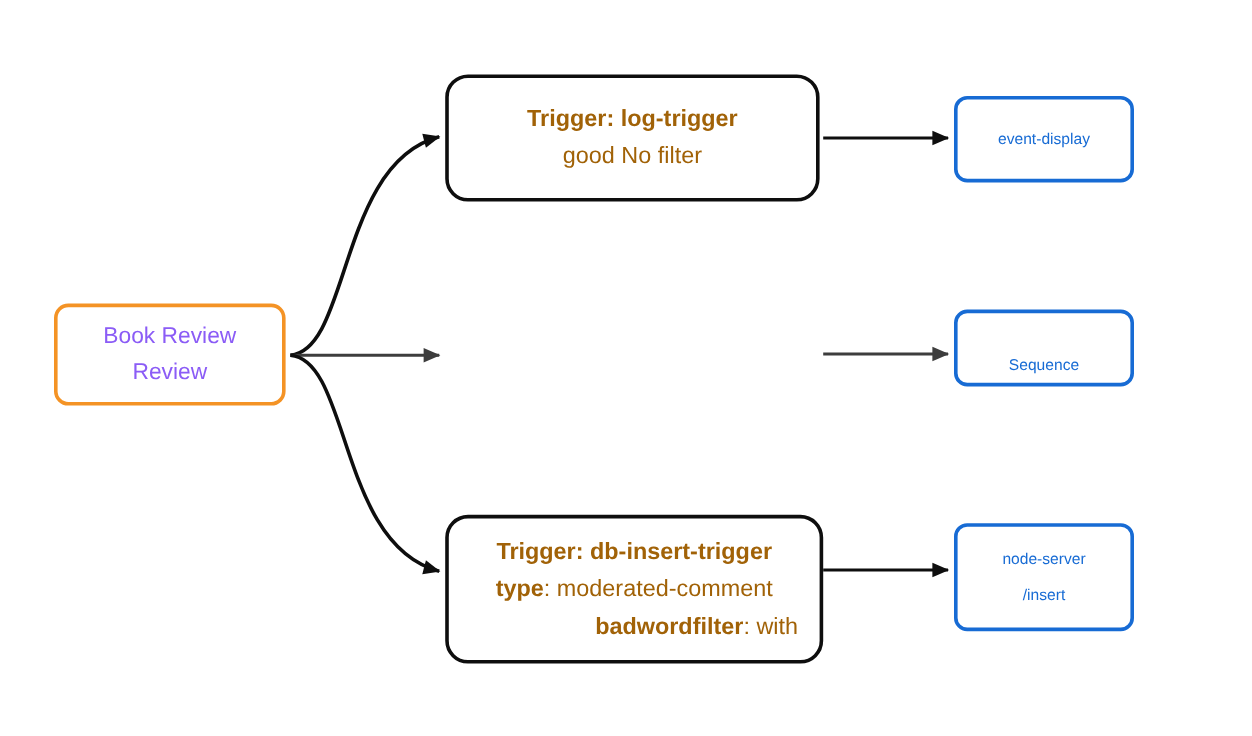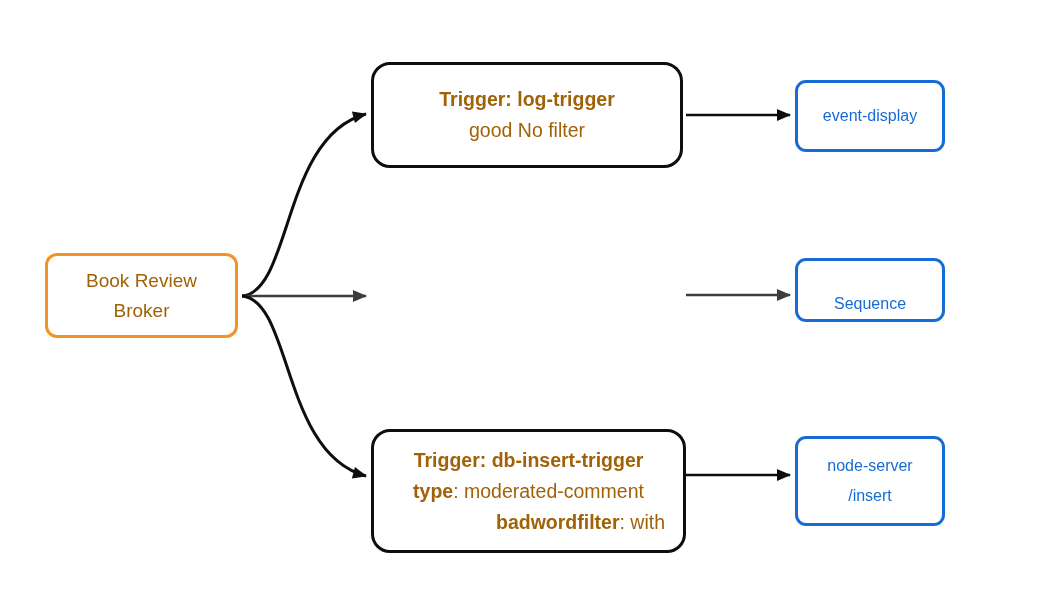--- a/index.html
+++ b/index.html
@@ -29,21 +29,21 @@
     justify-content: center;
     align-items: center;
     background: #ffffff;
     text-align: center;
   }
   .broker {
     left: 45px; top: 253px;
     width: 193px; height: 85px;
     border: 3px solid #F49325;
     border-radius: 12px;
-    color: #a16207;
+    color: #8b5cf6;
     font-size: 19px;
     line-height: 30px;
   }
   .trigger {
     left: 371px;
     width: 312px;
     border: 3.5px solid #0e0e0e;
     border-radius: 19px;
     color: #a16207;
     font-size: 19.5px;
@@ -59,21 +59,21 @@
   }
   .tline { text-align: center; white-space: nowrap; }
   .tline.r { text-align: right; }
   .tline .b { font-weight: 700; }
   .sink {
     left: 795px;
     width: 150px;
     border: 3px solid #176BD4;
     border-radius: 11px;
     color: #176BD4;
-    font-size: 16px;
+    font-size: 13px;
     line-height: 30px;
   }
   .sink-1 { top: 80px;  height: 72px; }
   .sink-2 { top: 258px; height: 64px; justify-content: flex-end; }
   .sink-3 { top: 436px; height: 90px; }
 </style>
 </head>
 <body>
 
 <div class="canvas">
@@ -90,21 +90,21 @@
     <path d="M 242 296 C 292 292, 282 136, 366 114" fill="none" stroke="#0e0e0e" stroke-width="3" marker-end="url(#ah-black)"></path>
     <path d="M 242 296 L 366 296" fill="none" stroke="#3d3d3d" stroke-width="2.5" marker-end="url(#ah-gray)"></path>
     <path d="M 242 296 C 292 300, 282 454, 366 476" fill="none" stroke="#0e0e0e" stroke-width="3" marker-end="url(#ah-black)"></path>
     <path d="M 686 115 L 790 115" fill="none" stroke="#0e0e0e" stroke-width="2.5" marker-end="url(#ah-black)"></path>
     <path d="M 686 295 L 790 295" fill="none" stroke="#3d3d3d" stroke-width="2.5" marker-end="url(#ah-gray)"></path>
     <path d="M 686 475 L 790 475" fill="none" stroke="#0e0e0e" stroke-width="2.5" marker-end="url(#ah-black)"></path>
   </svg>
 
   <div class="node broker">
     <div>Book Review</div>
-    <div>Broker</div>
+    <div>Review</div>
   </div>
 
   <div class="node trigger trigger-1">
     <div class="tlines">
       <div class="tline">
         <span class="b">Trigger: log-trigger</span><span></span>
       </div>
       <div class="tline">
         <span class="b"></span><span>good No filter</span>
       </div>

